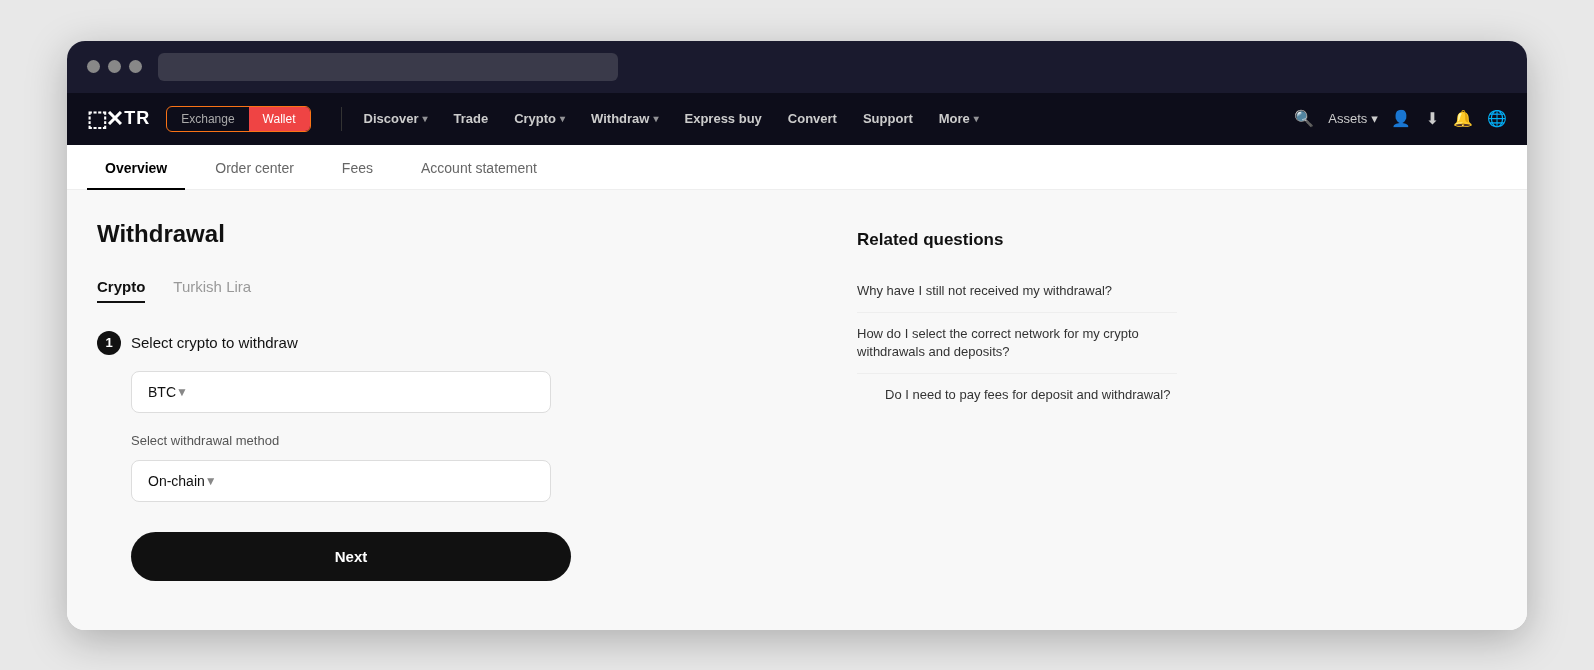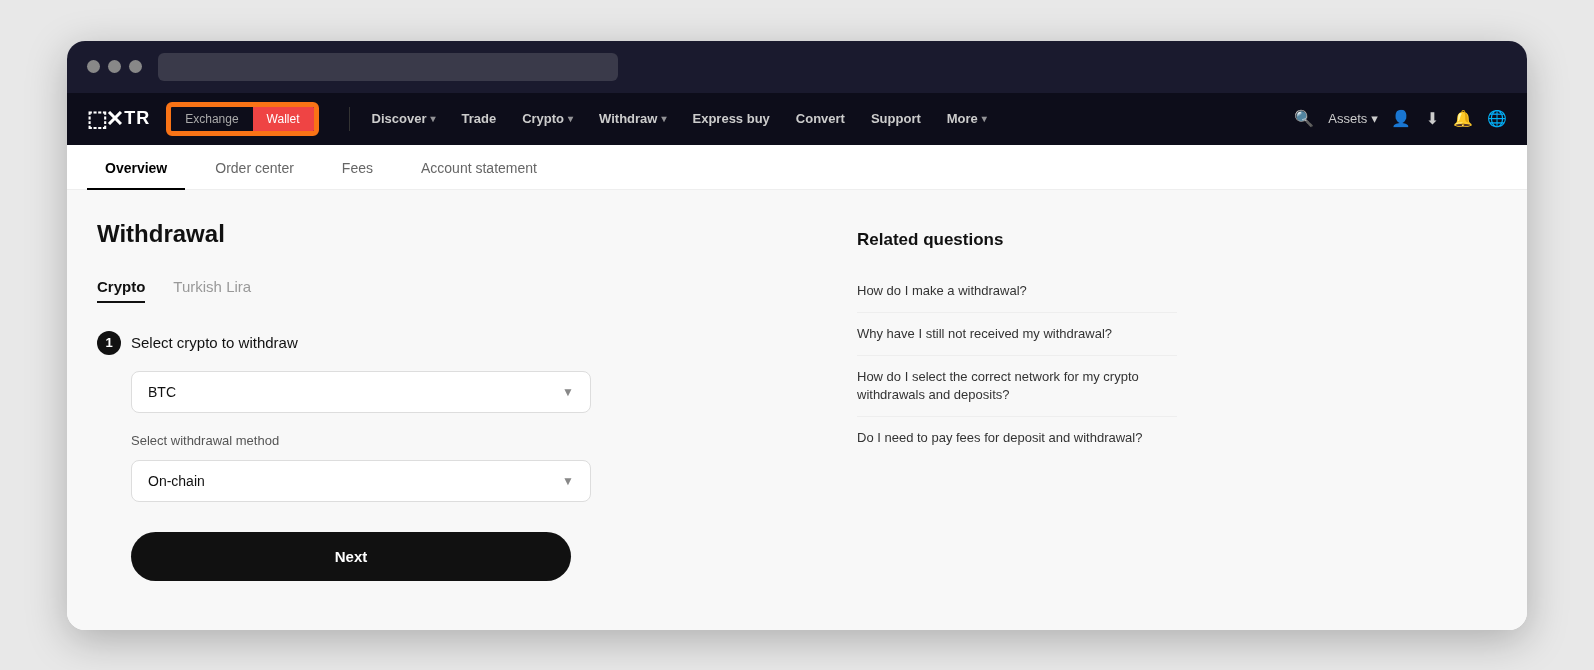--- a/index.html
+++ b/index.html
@@ -65,21 +65,21 @@
       margin-right: 2px;
     }
     .logo-text {
       color: white;
       font-size: 18px;
       font-weight: 700;
       letter-spacing: 1px;
     }
     .mode-toggle {
       display: flex;
-      border: 5px solid #f97316;
+      border: 1px solid #f97316;
       border-radius: 6px;
       overflow: hidden;
       margin-right: 20px;
     }
     .mode-btn {
       padding: 5px 14px;
       font-size: 12px;
       color: #aaa;
       cursor: pointer;
       background: transparent;
@@ -212,27 +212,27 @@
     .step-label {
       font-size: 15px;
       font-weight: 500;
       color: #111;
     }
     .form-section {
       margin-left: 0;
       padding-left: 34px;
     }
     .dropdown-select {
-      width: 460px;
+      width: 420px;
       background: #fff;
       border: 1px solid #ddd;
       border-radius: 8px;
       padding: 12px 16px;
       display: flex;
-      justify-content: space-between;
+      justify-content: flex-start;
       align-items: center;
       cursor: pointer;
       font-size: 14px;
       color: #111;
       margin-bottom: 20px;
     }
     .dropdown-select .chevron-icon {
       color: #888;
       font-size: 12px;
     }
@@ -265,21 +265,21 @@
       margin-bottom: 20px;
     }
     .faq-item {
       font-size: 13px;
       color: #333;
       padding: 12px 0;
       border-bottom: 1px solid #eee;
       cursor: pointer;
       line-height: 1.4;
     }
-    .faq-item:last-child { border-bottom: none; }
+    .faq-item:last-child { border-bottom: none; margin-left: 28px; }
   </style>
 </head>
 <body>
 
 <div class="browser-window">
 
   <div class="title-bar">
     <div class="window-controls">
       <div class="window-dot"></div>
       <div class="window-dot"></div>
@@ -378,19 +378,18 @@
           <span class="chevron-icon">▼</span>
         </div>
 
         
         <button class="next-btn">Next</button>
       </div>
     </div>
 
     <div class="right-panel">
       <div class="related-title">Related questions</div>
-      <div class="faq-item">How do I make a withdrawal?</div>
       <div class="faq-item">Why have I still not received my withdrawal?</div>
       <div class="faq-item">How do I select the correct network for my crypto withdrawals and deposits?</div>
       <div class="faq-item">Do I need to pay fees for deposit and withdrawal?</div>
     </div>
   </div>
 </div>
 
 </body></html>

